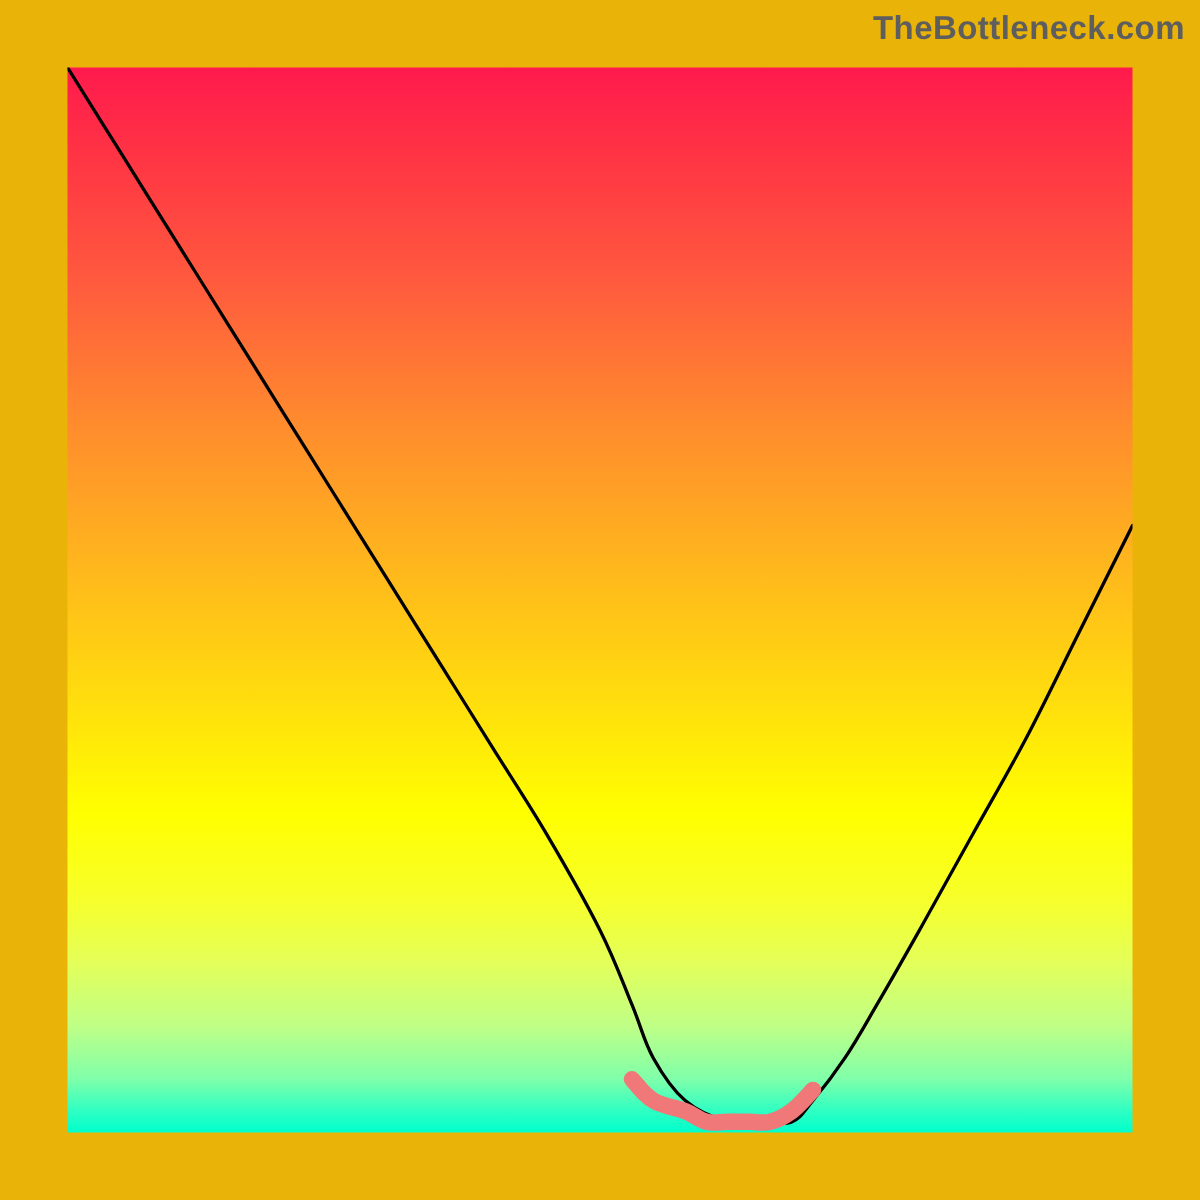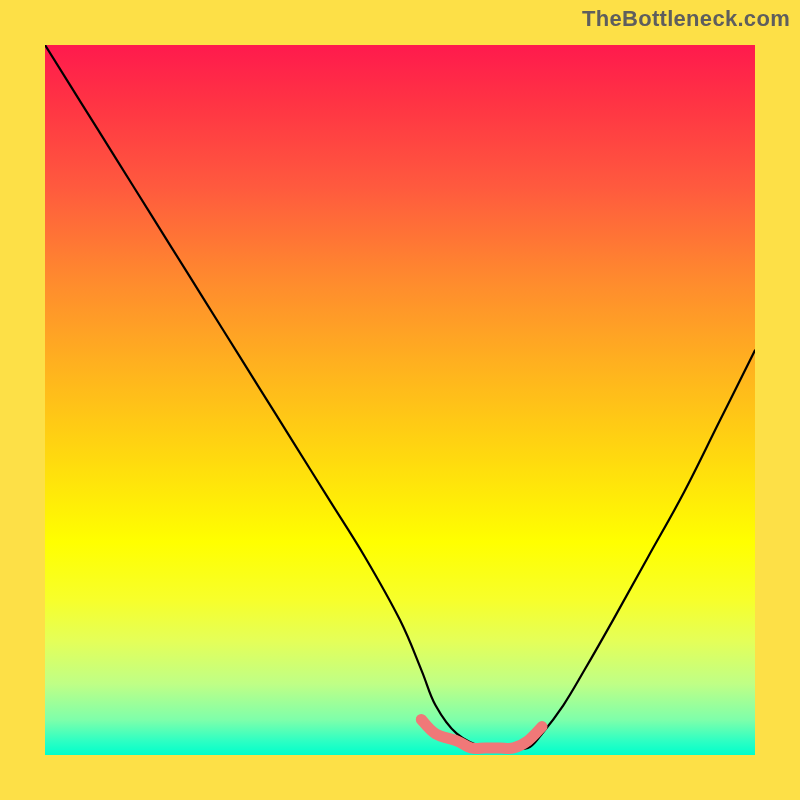--- a/index.html
+++ b/index.html
@@ -8,21 +8,21 @@
     width: 800px;
     height: 800px;
     background: #000;
     font-family: Arial, Helvetica, sans-serif;
     overflow: hidden;
   }
   .frame {
     position: relative;
     width: 800px;
     height: 800px;
-    background: #fde047;
+    background: #eab308;
   }
   .plot-area {
     position: absolute;
     left: 45px;
     top: 45px;
     width: 710px;
     height: 710px;
     background: linear-gradient(to bottom,
       #ff1a4d 0%,
       #ff3344 8%,

